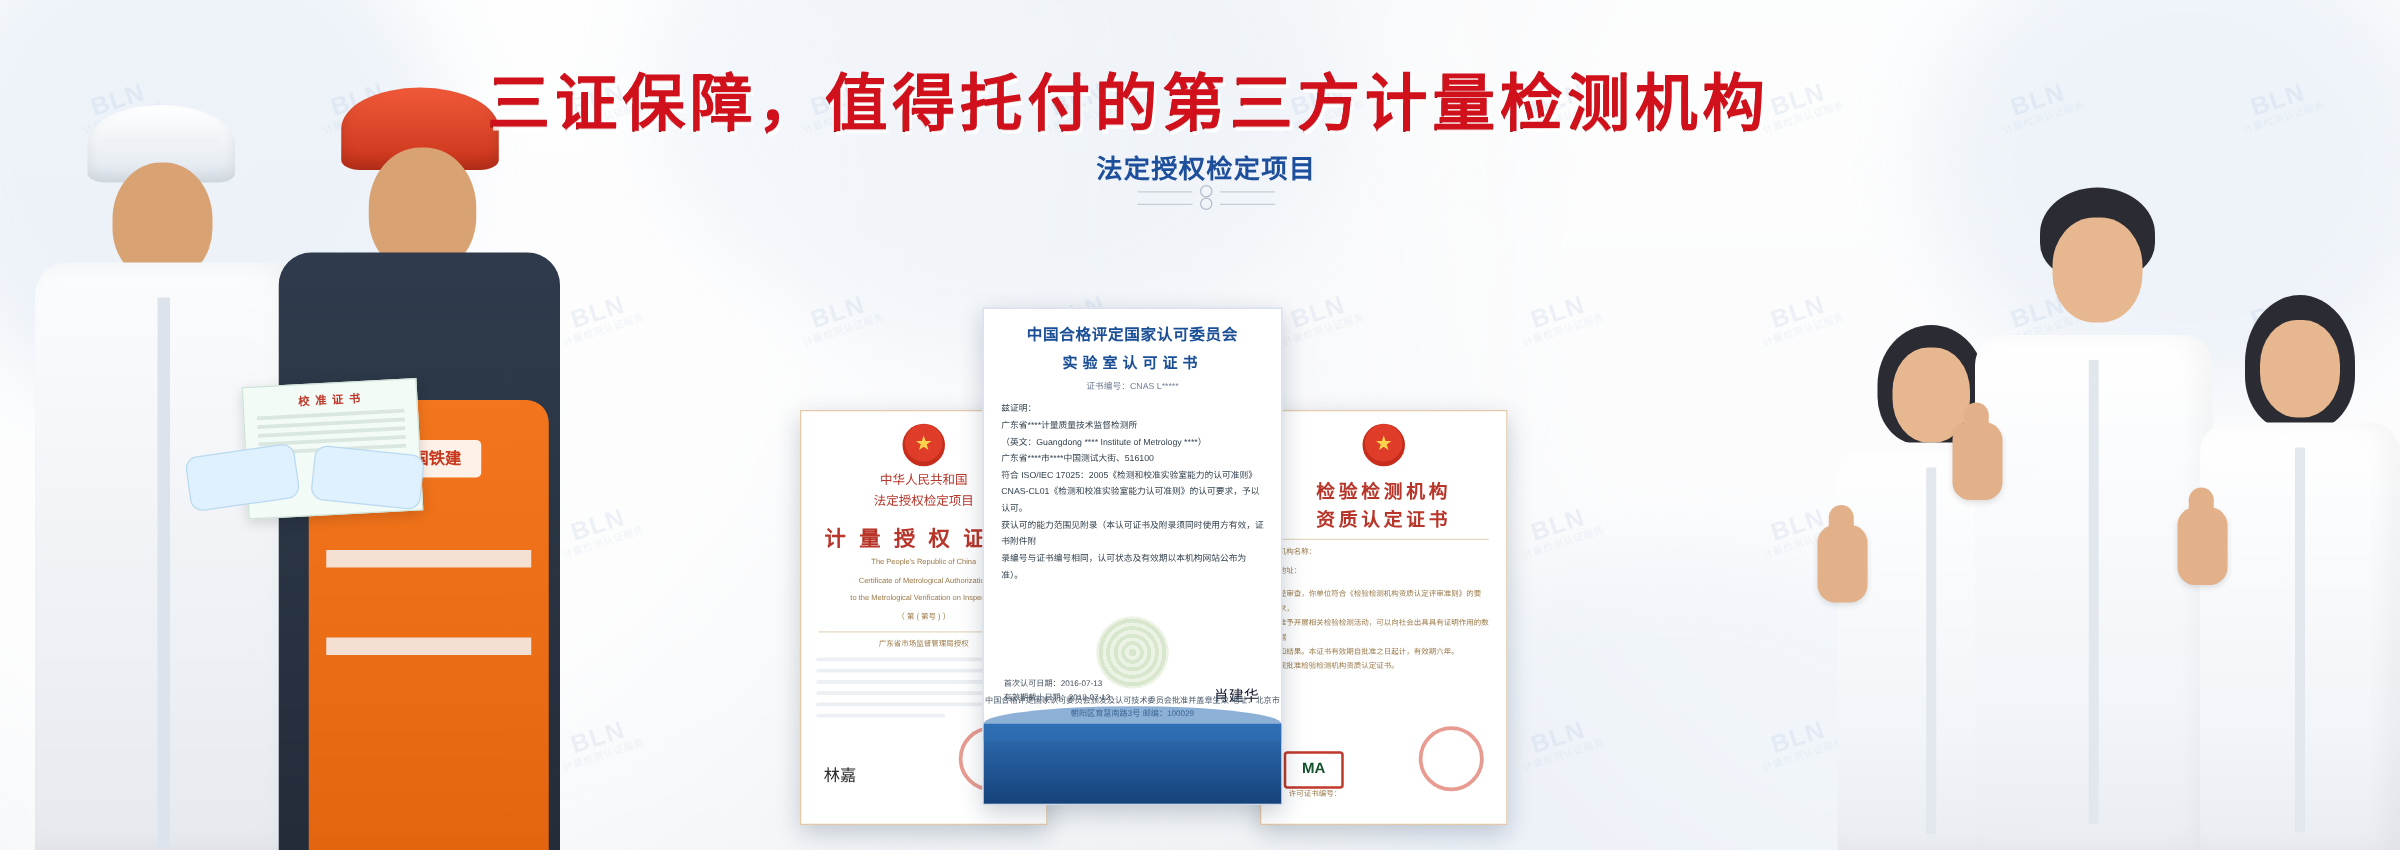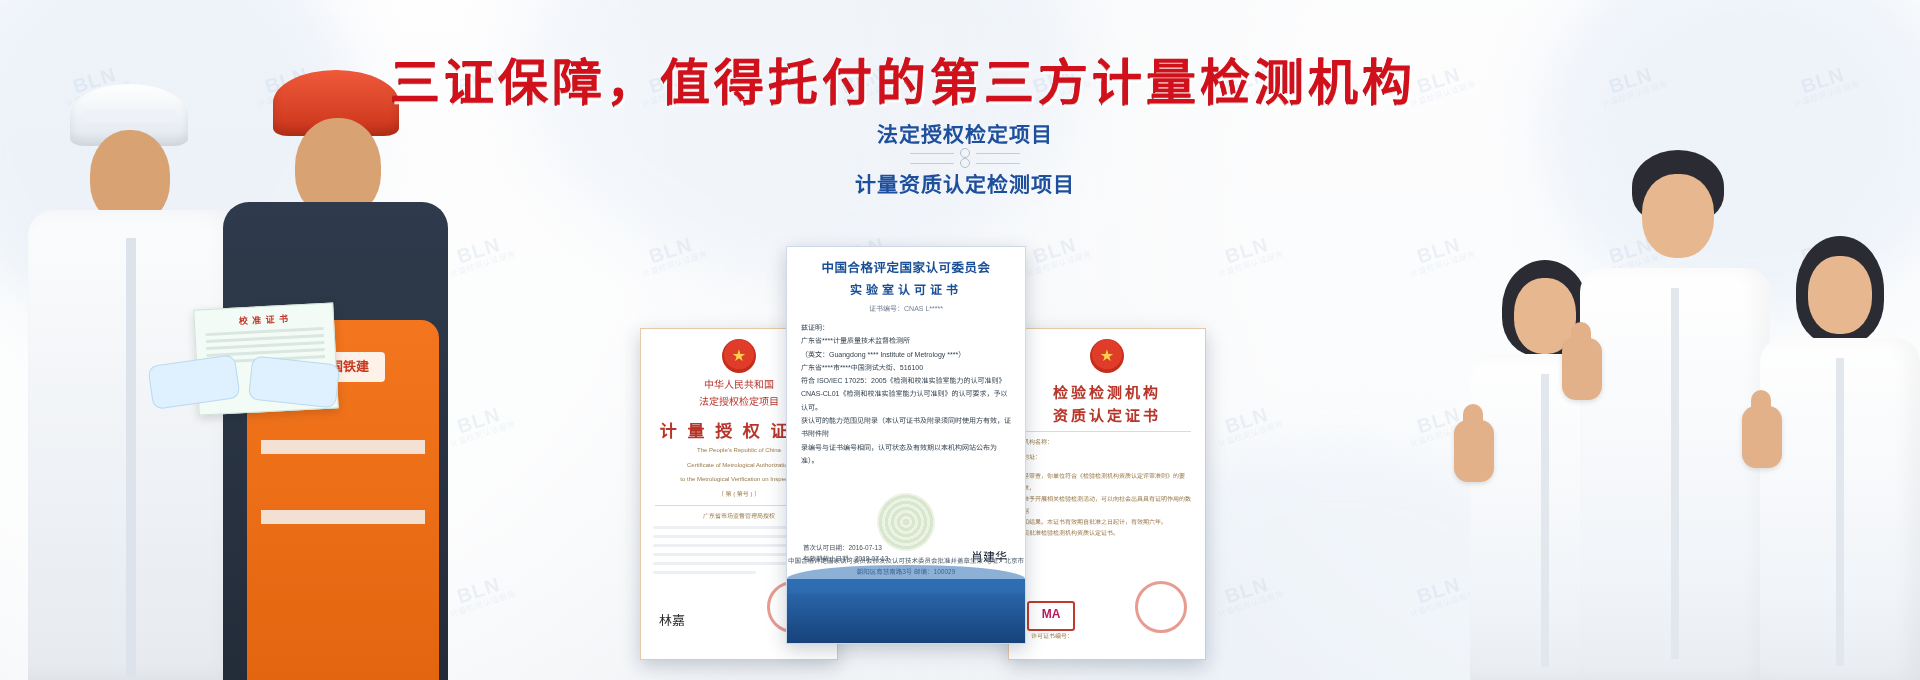--- a/index.html
+++ b/index.html
@@ -121,21 +121,21 @@
   .cnas-h2{font-size:12px;color:#1a4f96;text-align:center;font-weight:bold;margin-top:4px;letter-spacing:4px;}
   .cnas-no{font-size:7px;color:#6f7e92;text-align:center;margin-top:6px;}
   .cnas-body{font-size:7px;color:#33424f;line-height:1.9;margin:8px 14px 0;}
   .cnas-seal{position:absolute;left:50%;transform:translateX(-50%);bottom:92px;width:58px;height:58px;border-radius:50%;background:repeating-radial-gradient(circle,#cfe0c2 0 3px,#e7f0df 3px 6px);opacity:.8;}
   .cnas-wave{position:absolute;left:0;right:0;bottom:0;height:64px;background:linear-gradient(180deg,#2f6fb5,#16427a);}
   .cnas-wave:before{content:"";position:absolute;left:0;right:0;top:-14px;height:28px;background:#2f6fb5;border-radius:50% 50% 0 0;opacity:.55;}
   .cnas-foot{position:absolute;left:0;right:0;bottom:66px;text-align:center;font-size:6.5px;color:#4a5a6b;line-height:1.6;}
   .cnas-date{position:absolute;left:16px;bottom:78px;font-size:6.5px;color:#44525f;line-height:1.8;}
   .cnas-sign{position:absolute;right:18px;bottom:78px;font-size:12px;color:#0f172a;font-family:"Liberation Serif",serif;}
 
-  .ma-badge{position:absolute;left:18px;bottom:28px;width:44px;height:26px;border:2px solid #c0392b;border-radius:3px;color:#be185d;font-size:12px;font-weight:bold;text-align:center;line-height:22px;}
+  .ma-badge{position:absolute;left:18px;bottom:28px;width:44px;height:26px;border:2px solid #c0392b;border-radius:3px;color:#14532d;font-size:12px;font-weight:bold;text-align:center;line-height:22px;}
 
   
   .headline{
     position:absolute;left:390px;top:42px;width:1150px;text-align:left;
     font-size:50px;font-weight:bold;letter-spacing:4px;
     color:#d0111b;
     text-shadow:2px 3px 0 rgba(255,255,255,.85), 0 1px 0 #8c0b11;
     font-family:Liberation Serif, serif;
   }
   .tags{position:absolute;left:390px;top:118px;width:1150px;display:flex;align-items:center;justify-content:flex-start;gap:0;flex-direction:column;}
@@ -411,17 +411,16 @@
     <div class="sep">
         <b></b>
         <i></i>
         <b></b>
       </div>
     <div class="sep">
         <b></b>
         <i></i>
         <b></b>
       </div>
-    <div class="tag">计量资质认定检测项目</div>
   </div>
 
 
 </div>
 
 </body></html>

